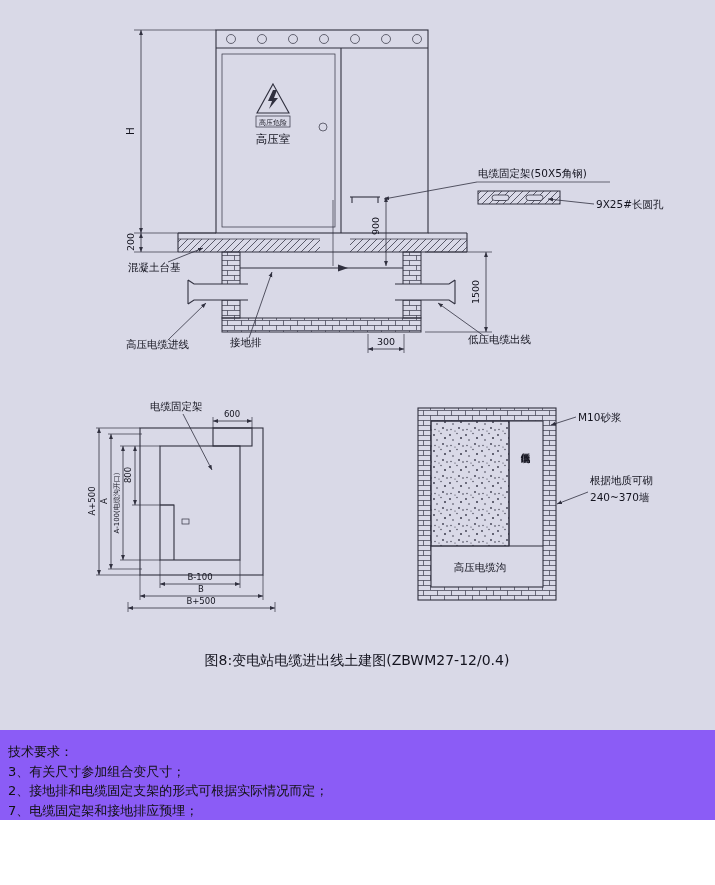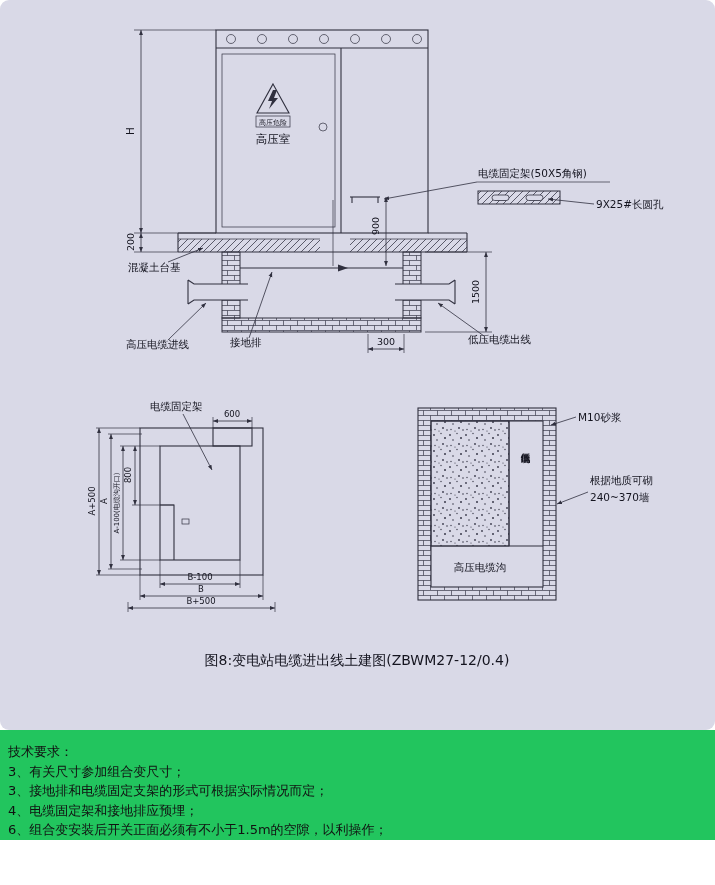--- a/index.html
+++ b/index.html
@@ -1,31 +1,31 @@
 <!DOCTYPE html>
 <html><head>
 <meta charset="utf-8">
 <style>
   html,body{margin:0;padding:0;background:#ffffff;}
   .page{width:715px;height:885px;font-family:"DejaVu Sans","Liberation Sans",sans-serif;}
-  .drawing-area{width:715px;height:730px;background:#d9d9e7;border-radius:9px;}
+  .drawing-area{width:715px;height:730px;background:#d9d9e7;}
   svg{display:block;}
   svg text{fill:#14141f;font-family:"DejaVu Sans","Liberation Sans",sans-serif;}
   .ln{stroke:#30303f;stroke-width:1.1;fill:none;}
   .lt{stroke:#30303f;stroke-width:0.7;fill:none;}
   .dim{stroke:#30303f;stroke-width:0.8;fill:none;marker-start:url(#ar);marker-end:url(#ar);}
   .ldr{stroke:#30303f;stroke-width:0.8;fill:none;marker-end:url(#ar);}
   .fl{fill:#30303f;stroke:none;}
   .t14{font-size:14px;}
   .t11{font-size:11.5px;}
   .t10{font-size:10.5px;}
   .t9{font-size:9.5px;}
   .t8{font-size:8.5px;}
   .t7{font-size:7px;}
-  .notes{padding:12px 8px 0 8px;background:#22c55e;}
+  .notes{padding:12px 8px 0 8px;background:#8b5cf6;}
   .note-line{font-size:13px;line-height:19.5px;color:#111111;white-space:nowrap;}
 </style>
 </head>
 <body>
 
 <div class="page">
   <div class="drawing-area">
     <svg width="715" height="730" viewBox="0 0 715 730">
       <defs>
         <marker id="ar" viewBox="0 0 10 10" refX="9" refY="5" markerWidth="7" markerHeight="7" orient="auto-start-reverse">
@@ -267,17 +267,16 @@
         </g>
       </g>
 
       <text class="t14" x="357" y="665" text-anchor="middle">图8:变电站电缆进出线土建图(ZBWM27-12/0.4)</text>
     </svg>
   </div>
 
   <div class="notes">
     <div class="note-line">技术要求：</div>
     <div class="note-line">3、有关尺寸参加组合变尺寸；</div>
-    <div class="note-line">3、接地排和电缆固定支架的形式可根据实际情况而定；</div>
-    <div class="note-line">4、电缆固定架和接地排应预埋；</div>
-    <div class="note-line">6、组合变安装后开关正面必须有不小于1.5m的空隙，以利操作；</div>
+    <div class="note-line">2、接地排和电缆固定支架的形式可根据实际情况而定；</div>
+    <div class="note-line">7、电缆固定架和接地排应预埋；</div>
   </div>
 </div>
 
 </body></html>

